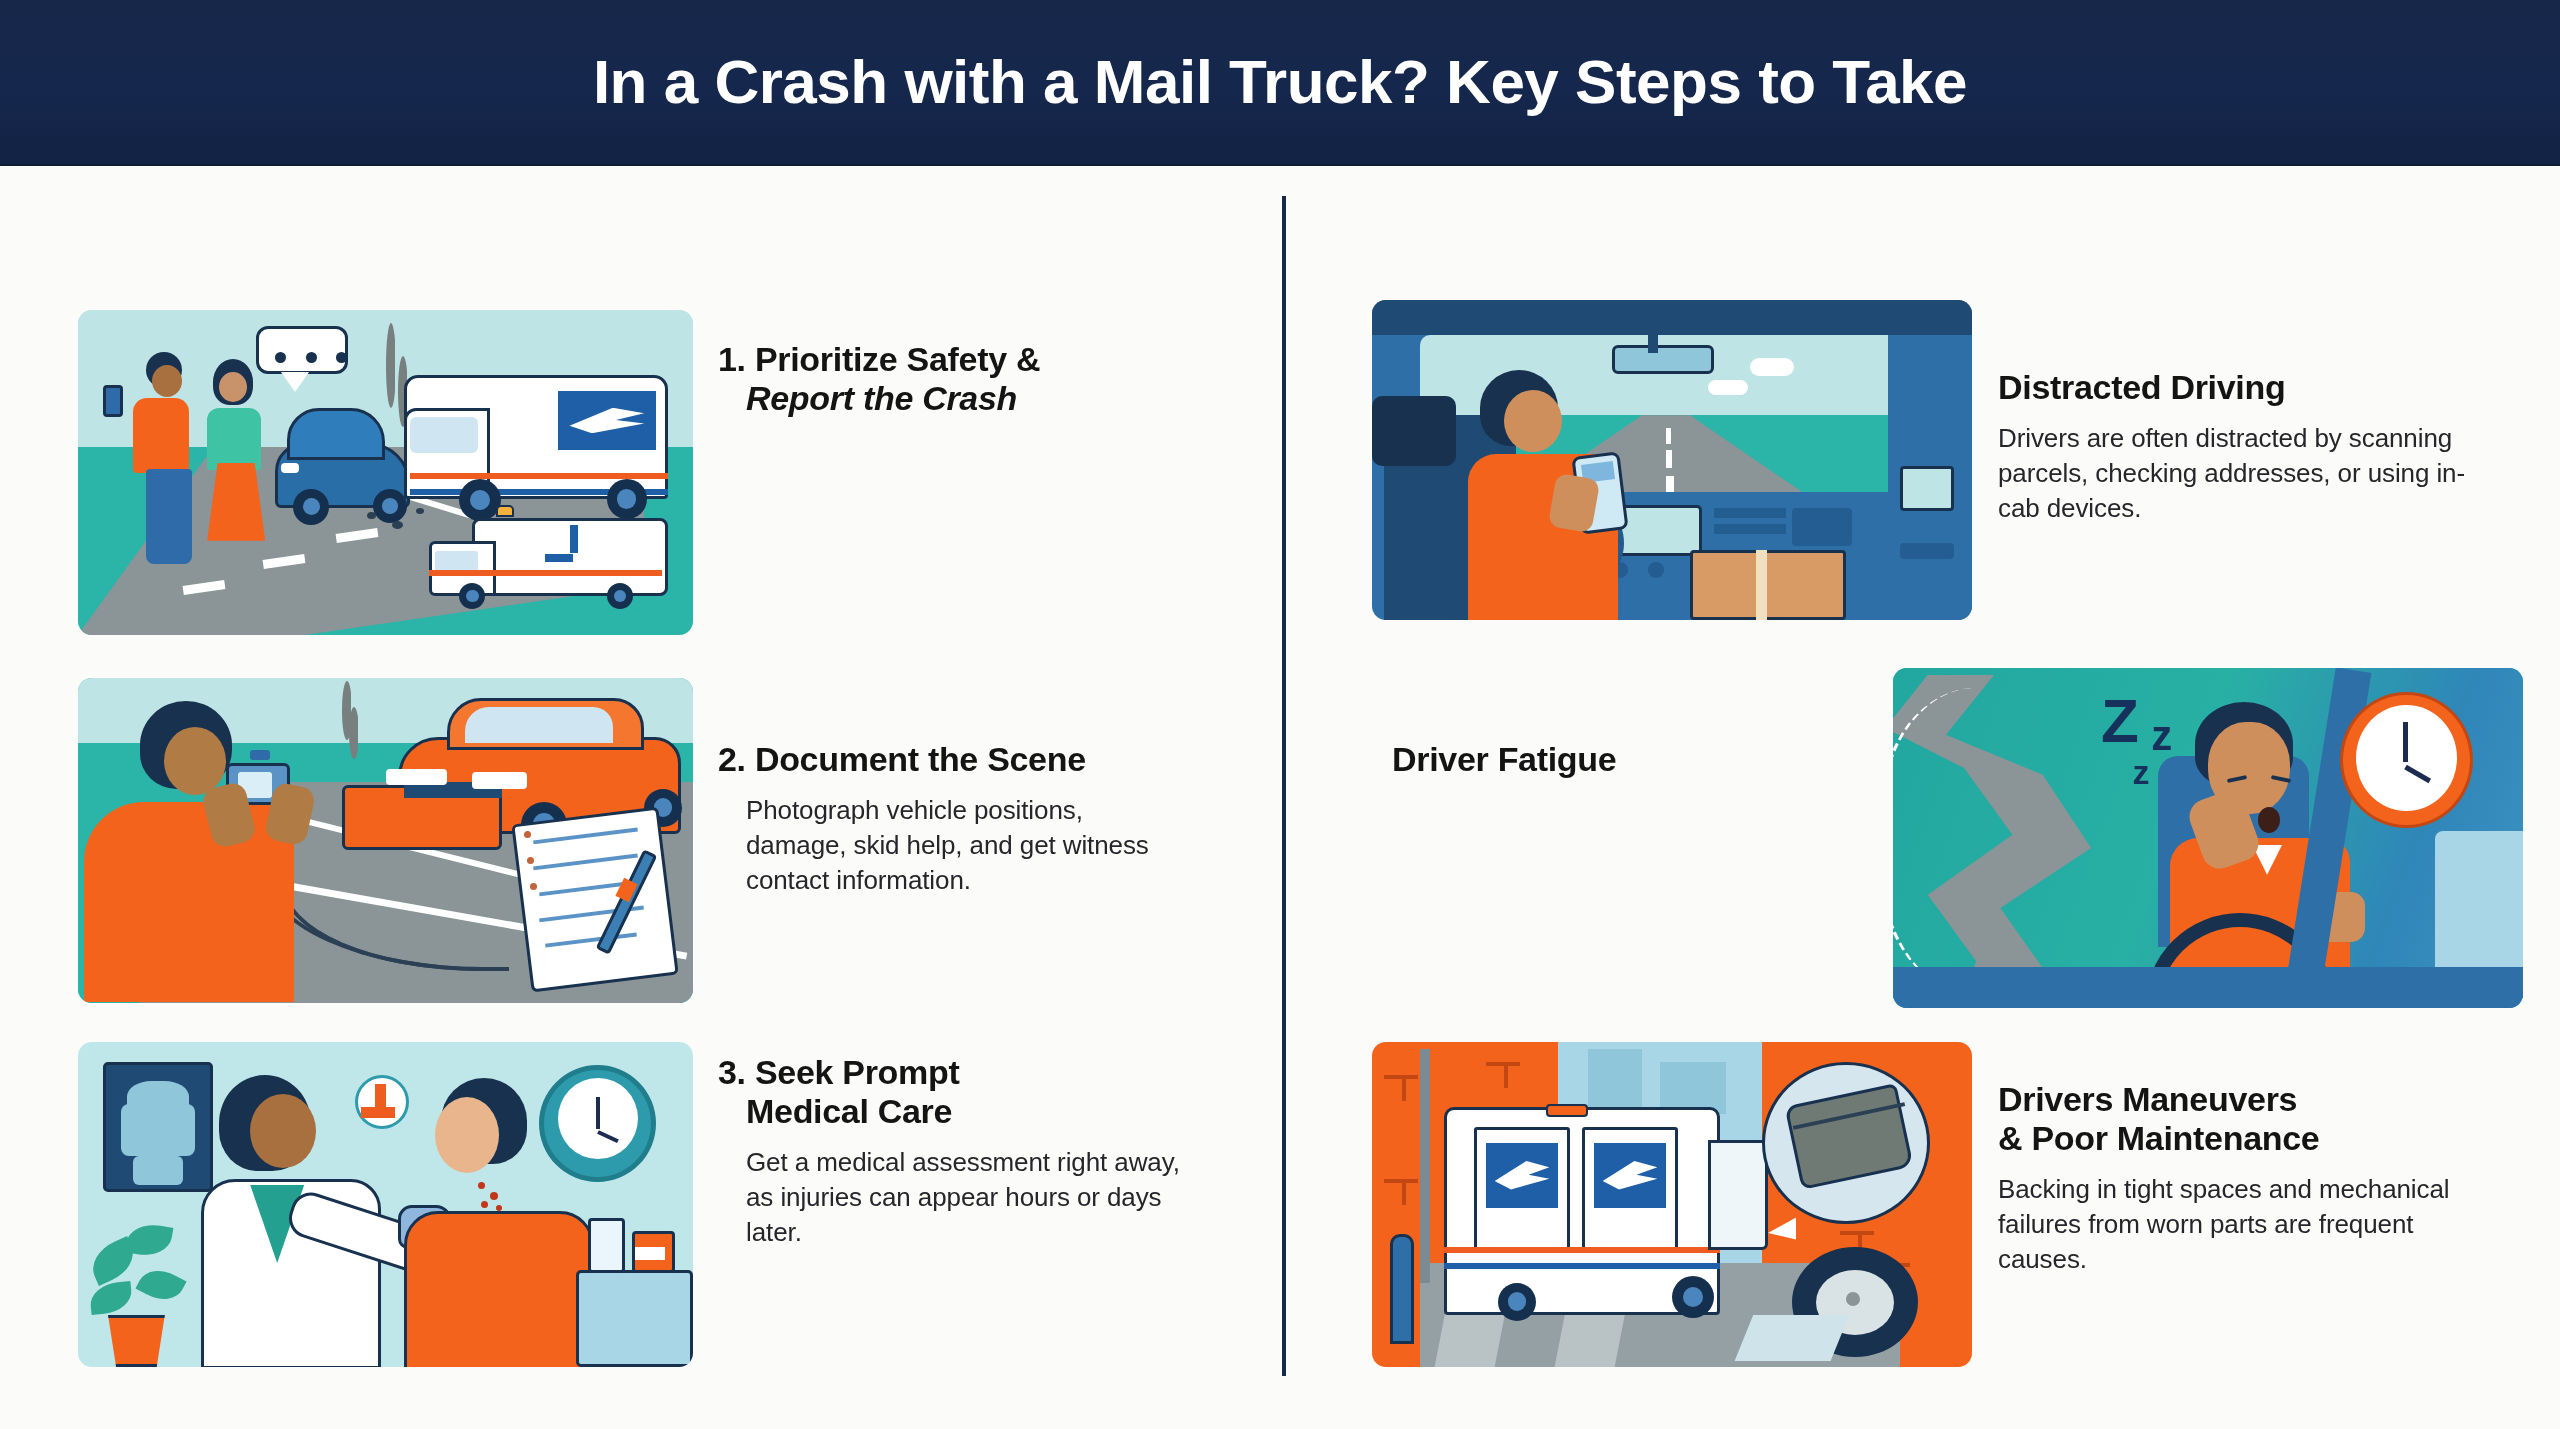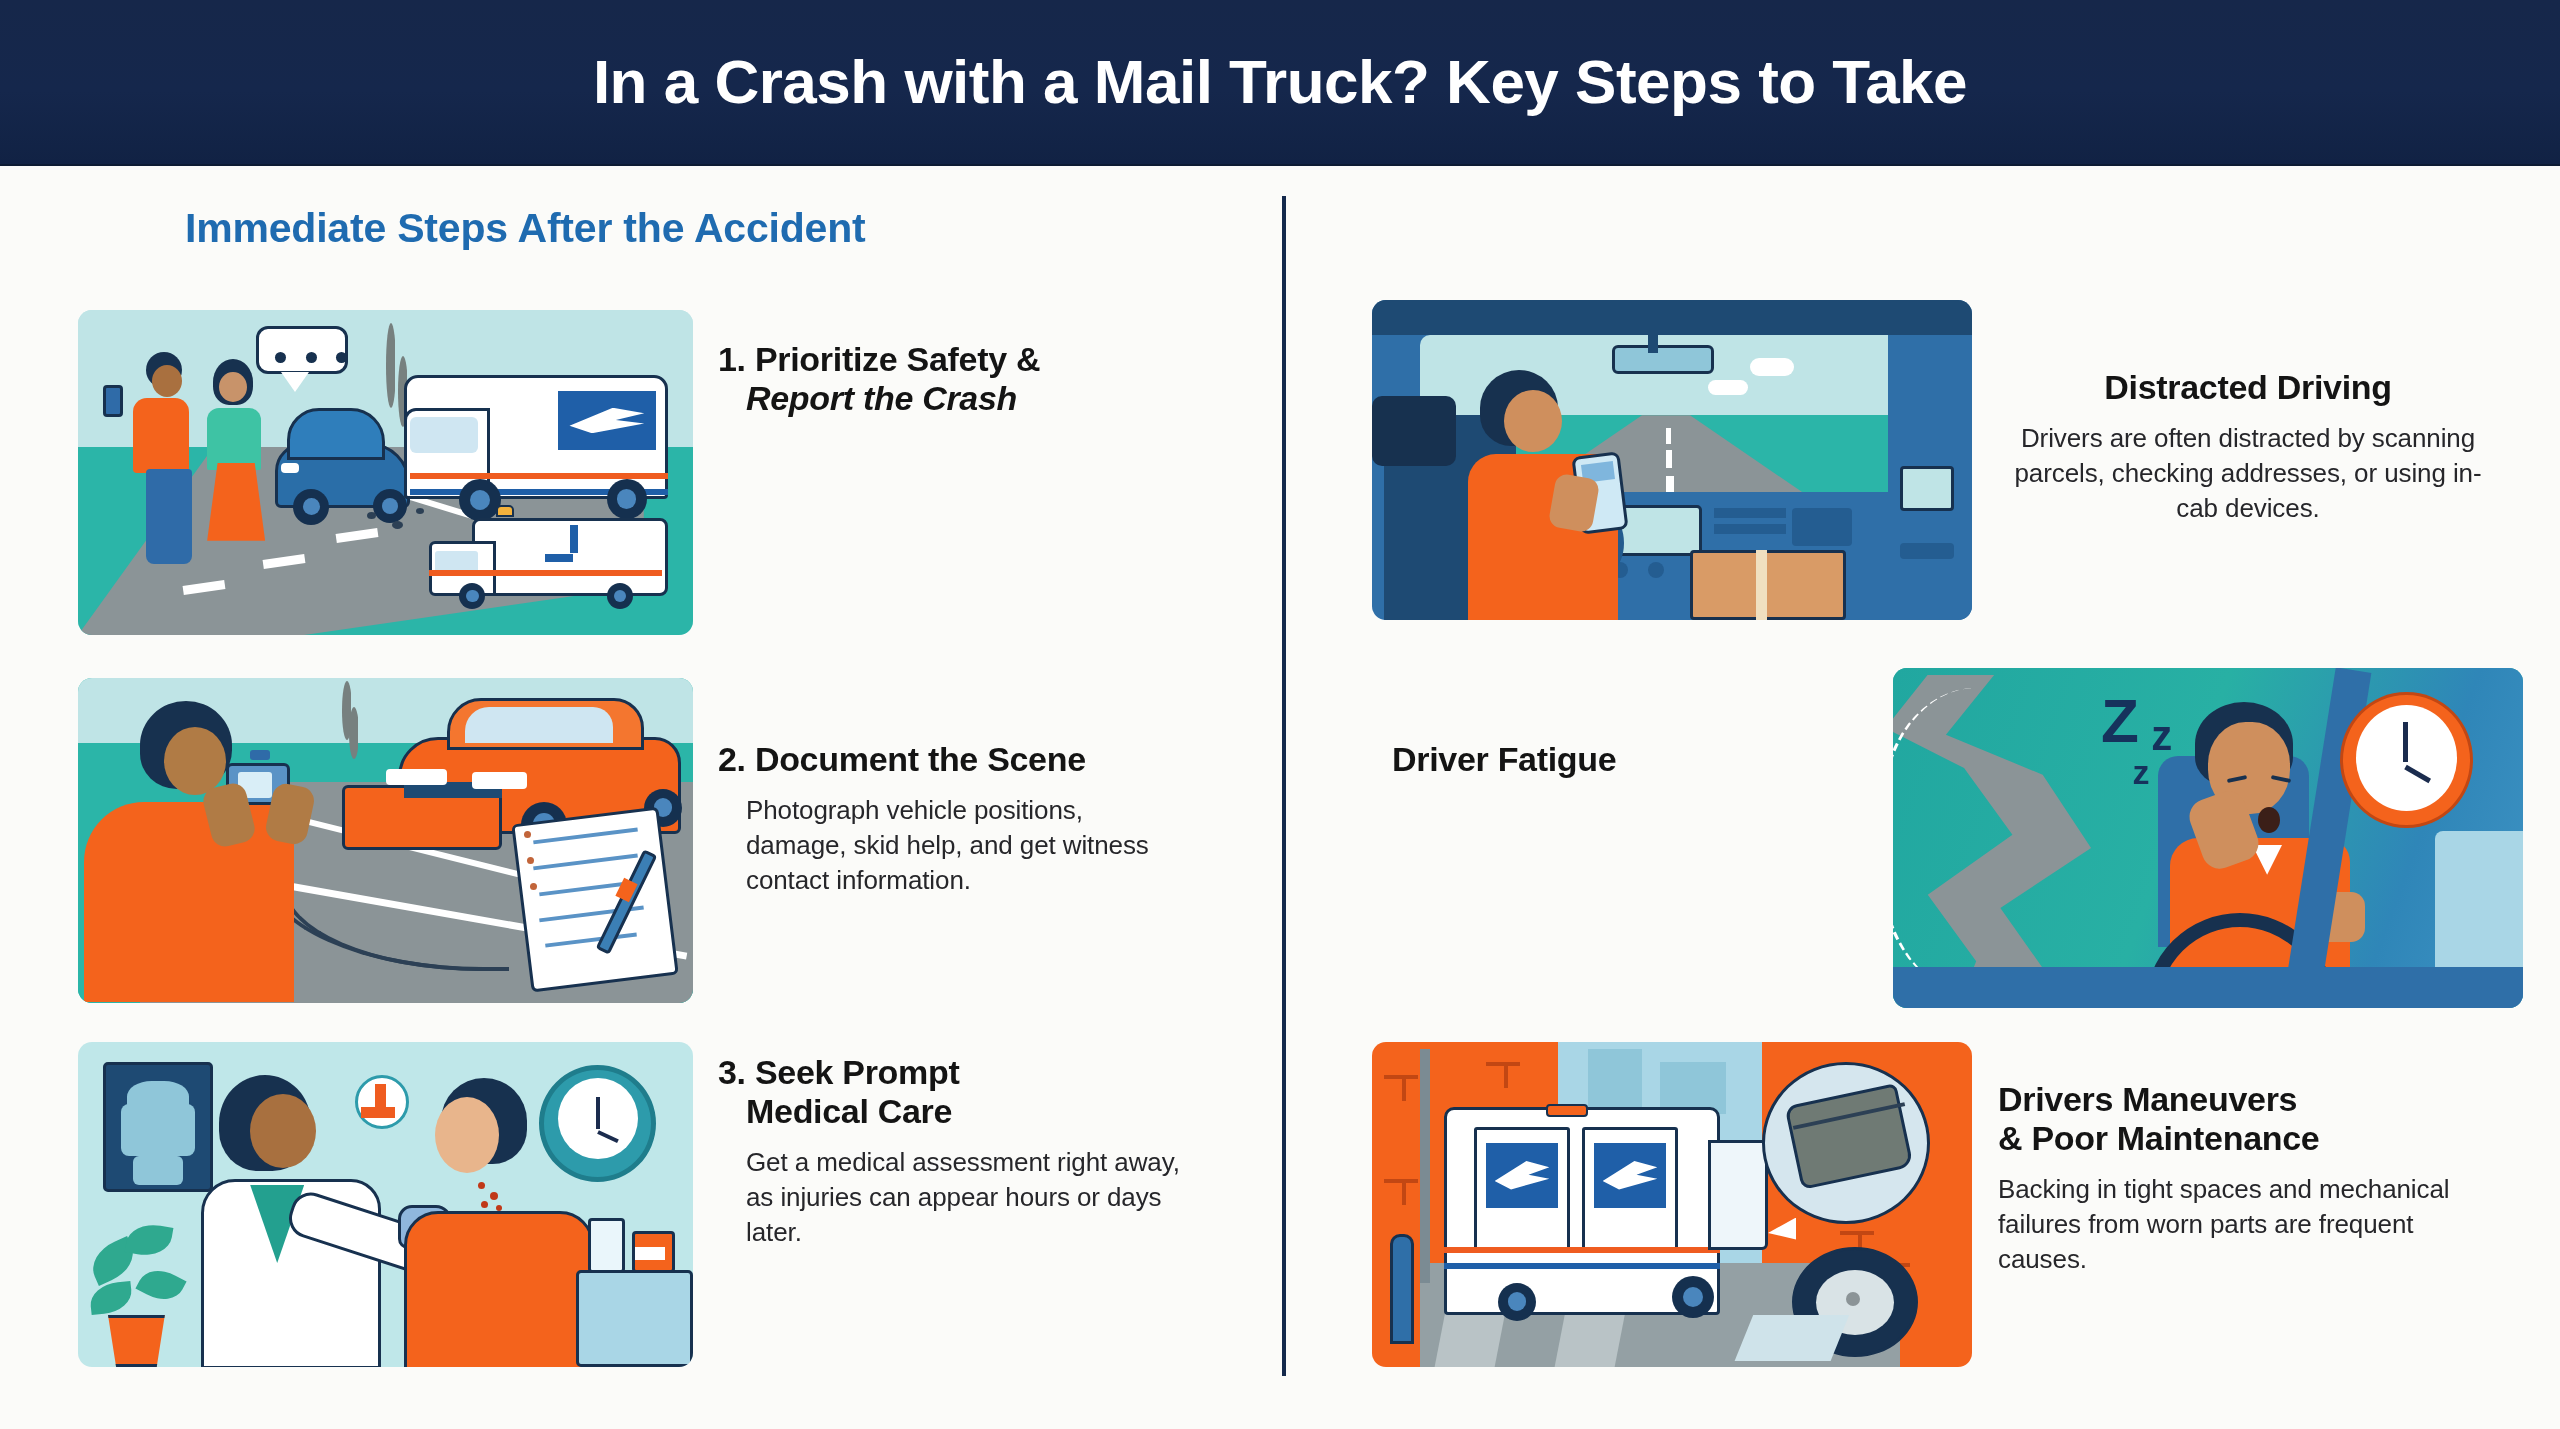--- a/index.html
+++ b/index.html
@@ -94,21 +94,20 @@
 </style>
 </head>
 <body>
 
 <div class="page">
 
   <div class="header">
     <div class="header-title">In a Crash with a Mail Truck? Key Steps to Take</div>
   </div>
 
-  <div class="col-head" id="head-left">Immediate Steps After the Accident</div>
 
   <div class="divider"></div>
 
   <div class="art" style="left:78px; top:310px; width:615px; height:325px; background:#bfe4e6;">
      <div class="sky" style="height:42%;"></div>
      <div class="ground" style="height:58%; background:#2bb5a8;"></div>
 
      <div class="road" style="left:0; top:42%; width:92%; height:58%; background:#8b9497;
           clip-path: polygon(0% 100%, 24% 0%, 100% 0%, 100% 74%, 40% 100%);"></div>
 
@@ -315,21 +314,21 @@
      <div class="shape" style="left:30%; top:55%; width:44px; height:54px; background:#cf8f5d; border-radius:12px; transform:rotate(10deg);"></div>
 
      <div class="shape ob" style="left:53%; top:78%; width:26%; height:22%; background:#d99b66; border-radius:4px;"></div>
      <div class="shape" style="left:64%; top:78%; width:11px; height:22%; background:#f0e0c0;"></div>
 
      <div class="shape" style="left:86%; top:11%; width:14%; height:89%; background:#2f6fa8;"></div>
      <div class="shape ob" style="left:88%; top:52%; width:9%; height:14%; background:#bfe4e6; border-radius:4px;"></div>
      <div class="shape" style="left:88%; top:76%; width:9%; height:5%; background:#245d91; border-radius:4px;"></div>
   </div>
 
-  <div class="txt" style="left:1998px; top:368px; width:500px;text-align:center;">
+  <div class="txt" style="left:1998px; top:368px; width:500px;">
      <h3><span>Distracted Driving</span></h3>
      <p>Drivers are often distracted by scanning parcels, checking addresses, or using in-cab devices.</p>
   </div>
 
   <div class="art" style="left:1893px; top:668px; width:630px; height:340px; background:#21a7a0;">
      <div class="shape" style="left:0; top:0; width:100%; height:100%;
           background:linear-gradient(110deg,#21a7a0 0%, #28b0a4 45%, #2f86b8 78%, #3f93c4 100%);"></div>
 
      <div class="shape" style="left:-6%; top:2%; width:48%; height:98%;
           background:#8b9497;

